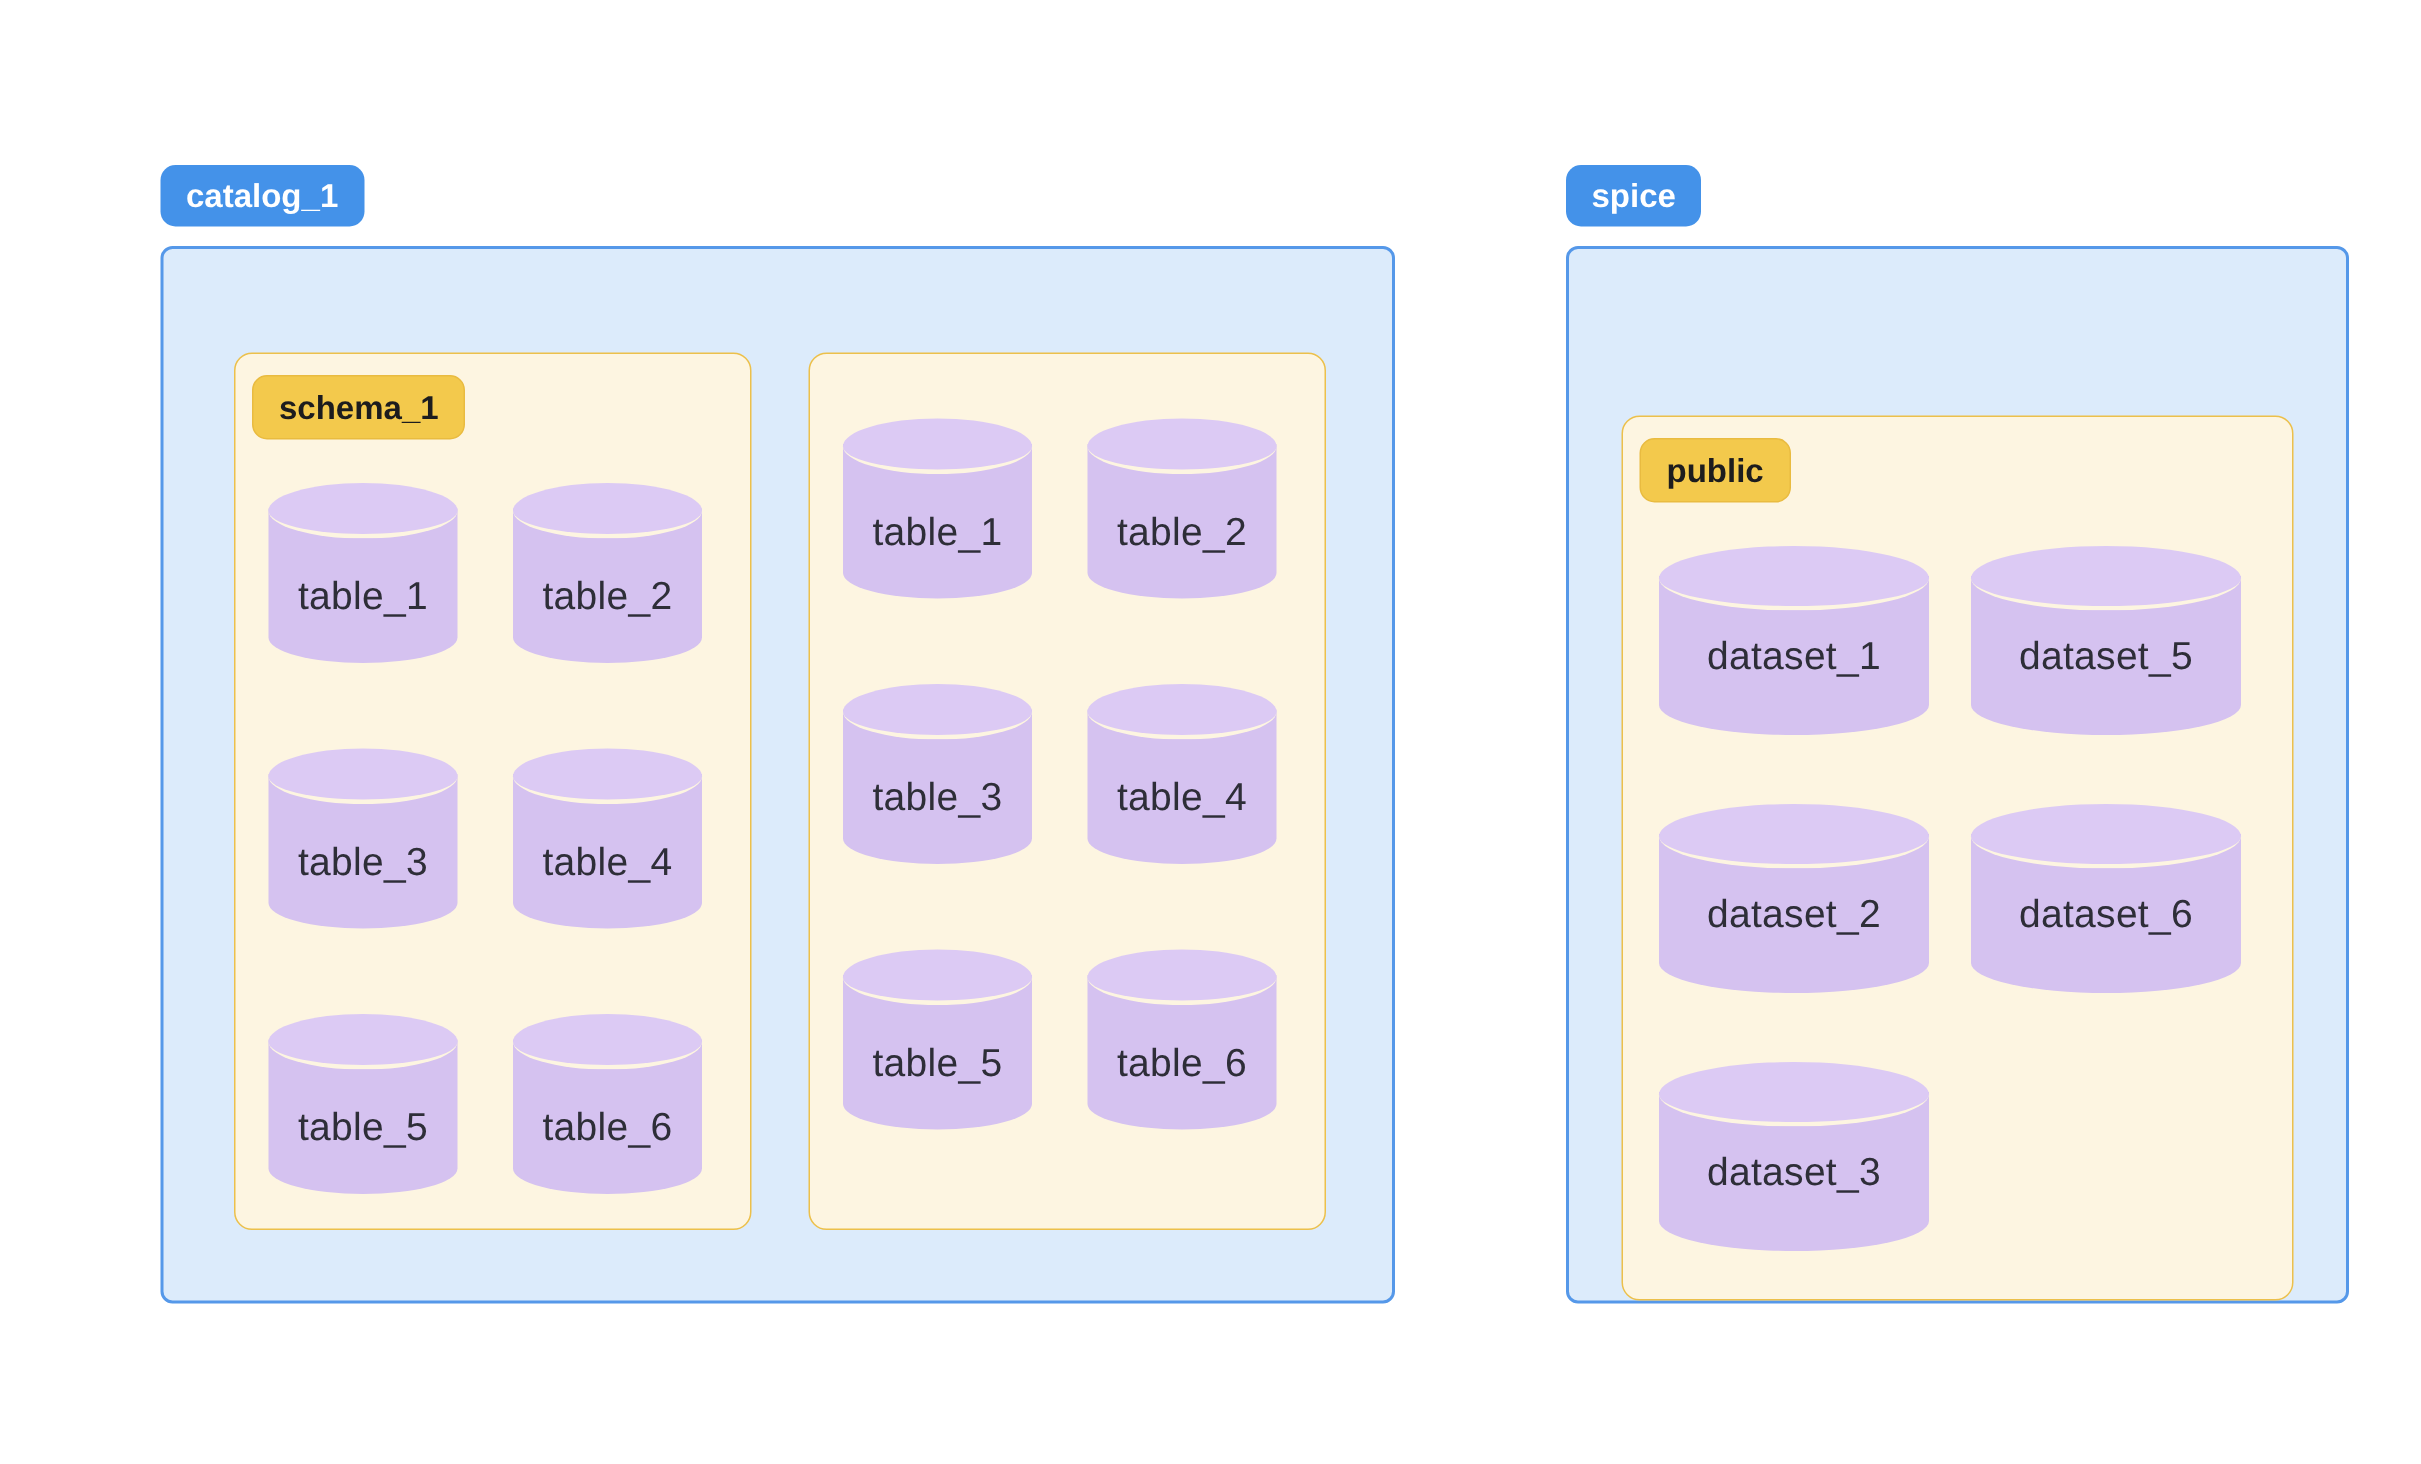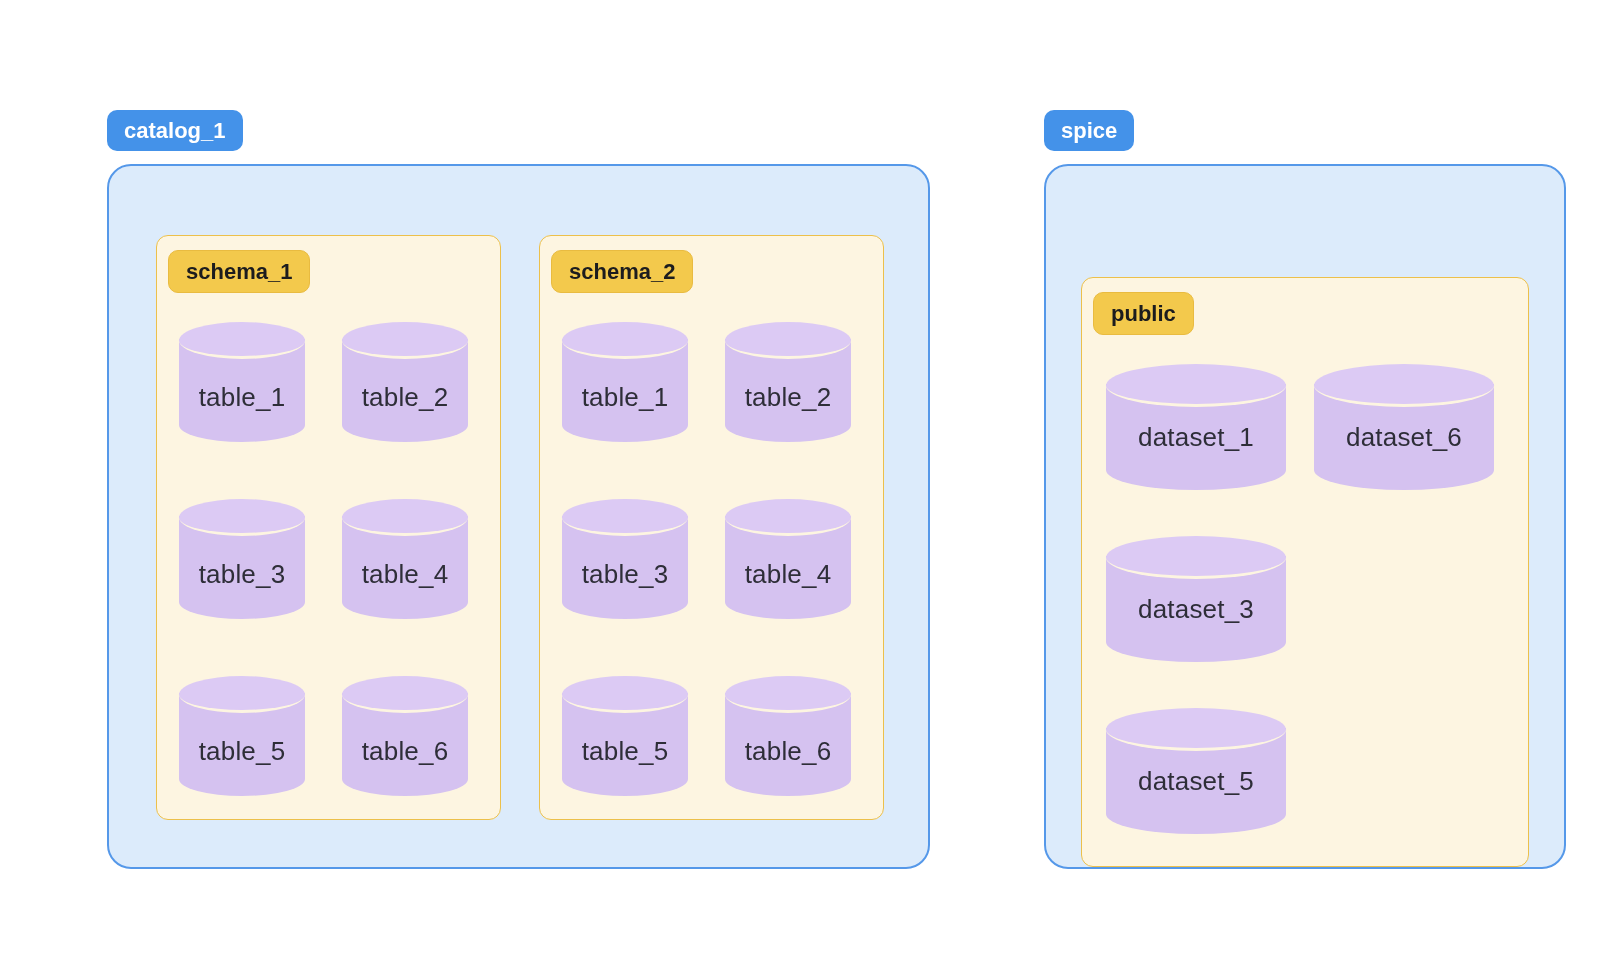--- a/index.html
+++ b/index.html
@@ -32,21 +32,21 @@
   .badge-yellow {
     background: #f3c94c;
     color: #1c1c1e;
     border: 1px solid #e9bb40;
   }
 
   .catalog-box {
     margin-top: 13px;
     background: #dcebfb;
     border: 2px solid #5598e9;
-    border-radius: 24px;
+    border-radius: 8px;
     display: flex;
   }
   .catalog-box-left  { width: 823px; height: 705px; padding: 69px 44px 0 47px; gap: 38px; }
   .catalog-box-right { width: 522px; height: 705px; padding: 59px 35px 0 35px; align-items: flex-end; }
 
   .schema-box {
     background: #fdf5e1;
     border: 1.5px solid #ecc04b;
     border-radius: 12px;
     padding: 14px 0 0 11px;
@@ -137,21 +137,20 @@
             <span class="cyl-label">table_5</span>
           </div>
           <div class="cyl cyl-small">
             <span class="cyl-shape"></span>
             <span class="cyl-label">table_6</span>
           </div>
         </div>
       </div>
 
       <div class="schema-box schema-box-small">
-        <div class="badge badge-yellow">schema_2</div>
         <div class="cyl-grid grid-tables">
           <div class="cyl cyl-small">
             <span class="cyl-shape"></span>
             <span class="cyl-label">table_1</span>
           </div>
           <div class="cyl cyl-small">
             <span class="cyl-shape"></span>
             <span class="cyl-label">table_2</span>
           </div>
           <div class="cyl cyl-small">
@@ -182,20 +181,24 @@
 
       <div class="schema-box schema-box-large">
         <div class="badge badge-yellow">public</div>
         <div class="cyl-grid grid-datasets">
           <div class="cyl cyl-large">
             <span class="cyl-shape"></span>
             <span class="cyl-label">dataset_1</span>
           </div>
           <div class="cyl cyl-large">
             <span class="cyl-shape"></span>
+            <span class="cyl-label">dataset_2</span>
+          </div>
+          <div class="cyl cyl-large">
+            <span class="cyl-shape"></span>
             <span class="cyl-label">dataset_3</span>
           </div>
           <div class="cyl cyl-large">
             <span class="cyl-shape"></span>
             <span class="cyl-label">dataset_5</span>
           </div>
           <div class="cyl cyl-large">
             <span class="cyl-shape"></span>
             <span class="cyl-label">dataset_6</span>
           </div>

